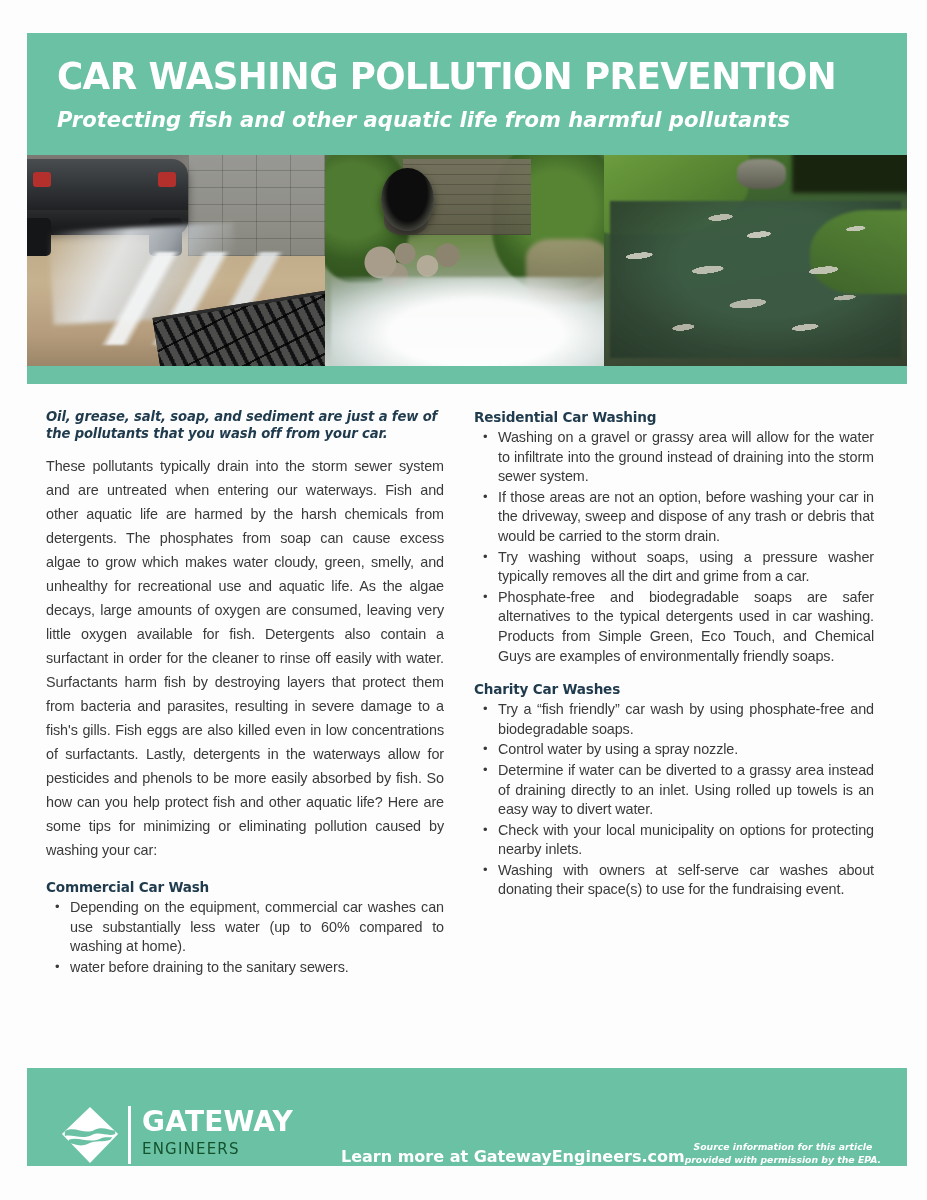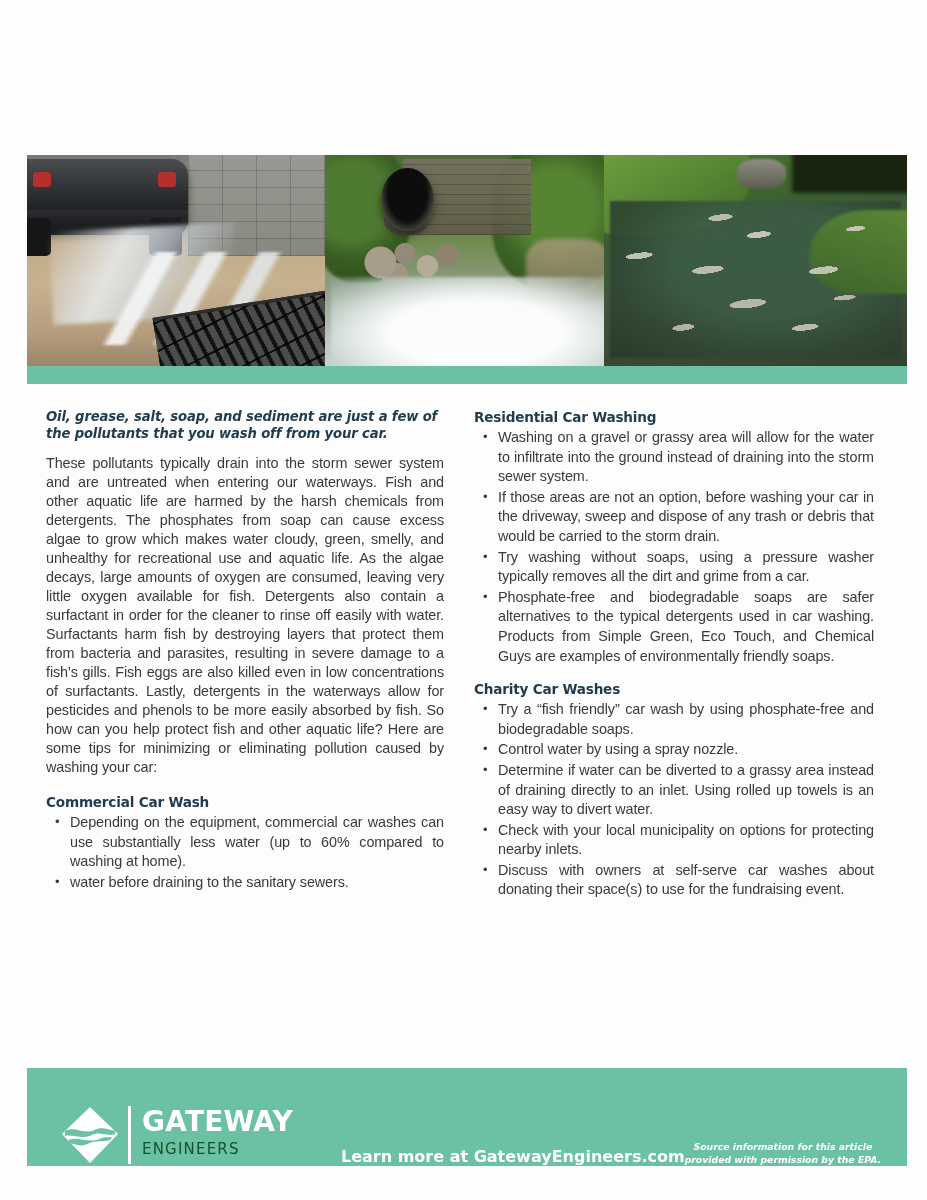--- a/index.html
+++ b/index.html
@@ -215,21 +215,21 @@
     font-style: italic;
     font-weight: bold;
     font-size: 13.2px;
     line-height: 17px;
     color: #1f3b4d;
     letter-spacing: -0.15px;
   }
   .body-para {
     margin: 0 0 16px 0;
     font-size: 14.4px;
-    line-height: 19px;
+    line-height: 24px;
     color: #3a3a3a;
     text-align: justify;
     letter-spacing: -0.1px;
   }
   .sec-head {
     margin: 0 0 2px 0;
     font-family: "DejaVu Sans", sans-serif;
     font-weight: bold;
     font-size: 13.6px;
     line-height: 18px;
@@ -321,20 +321,24 @@
     text-align: center;
     white-space: nowrap;
     font-style: italic;
   }
 </style>
 </head>
 <body>
 
 <div class="page">
 
+  <div class="header">
+    <h1 class="header-title">CAR WASHING POLLUTION PREVENTION</h1>
+    <p class="header-sub">Protecting fish and other aquatic life from harmful pollutants</p>
+  </div>
 
   <div class="photostrip">
     <div class="photo photo-1 p1">
       <div class="p1-wall"></div>
       <div class="p1-car"></div>
       <div class="p1-tail-l"></div>
       <div class="p1-tail-r"></div>
       <div class="p1-bumper"></div>
       <div class="p1-tire-l"></div>
       <div class="p1-tire-r"></div>
@@ -384,21 +388,21 @@
         <li>Try washing without soaps, using a pressure washer typically removes all the dirt and grime from a car.</li>
         <li>Phosphate-free and biodegradable soaps are safer alternatives to the typical detergents used in car washing. Products from Simple Green, Eco Touch, and Chemical Guys are examples of environmentally friendly soaps.</li>
       </ul>
 
       <h2 class="sec-head">Charity Car Washes</h2>
       <ul class="bullets">
         <li>Try a “fish friendly” car wash by using phosphate-free and biodegradable soaps.</li>
         <li>Control water by using a spray nozzle.</li>
         <li>Determine if water can be diverted to a grassy area instead of draining directly to an inlet. Using rolled up towels is an easy way to divert water.</li>
         <li>Check with your local municipality on options for protecting nearby inlets.</li>
-        <li>Discuss with owners at self-serve car washes about donating their space(s) to use for the fundraising event.</li>
+        <li>Washing with owners at self-serve car washes about donating their space(s) to use for the fundraising event.</li>
       </ul>
     </div>
 
   </div>
 
   <div class="footer">
     <div class="logo-block">
       <svg class="logo-mark" viewBox="0 0 64 64">
         <polygon points="32,3 61,31 32,61 3,31" fill="#ffffff"></polygon>
         <path d="M6 28 C16 22, 26 32, 36 27 C46 22, 54 29, 58 27 L58 31 C50 34, 42 28, 34 32 C24 37, 14 31, 6 33 Z" fill="#6ac1a3"></path>

